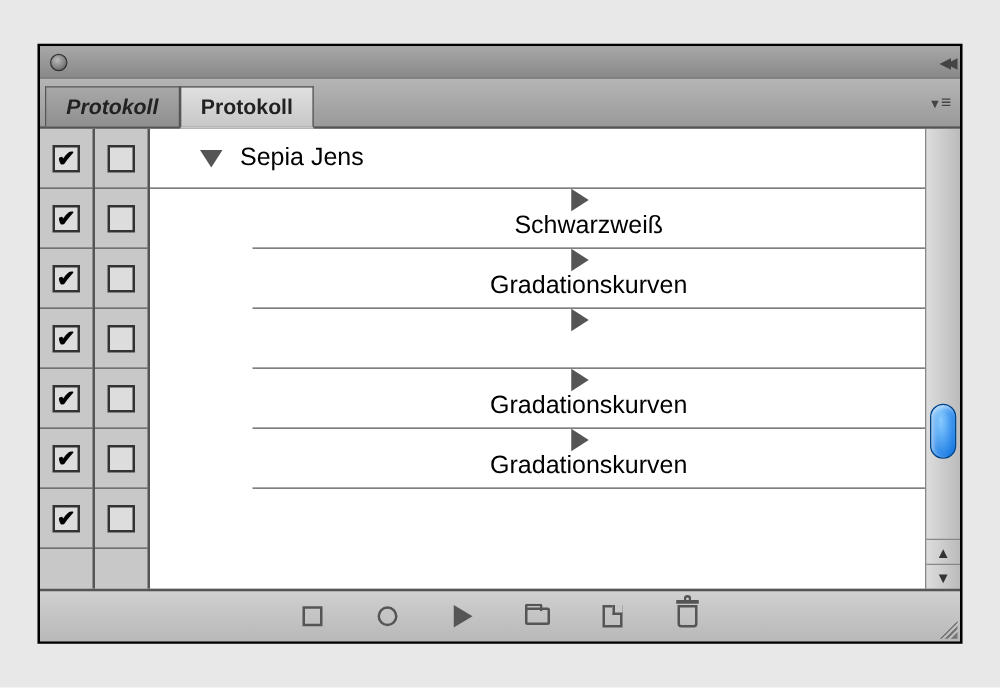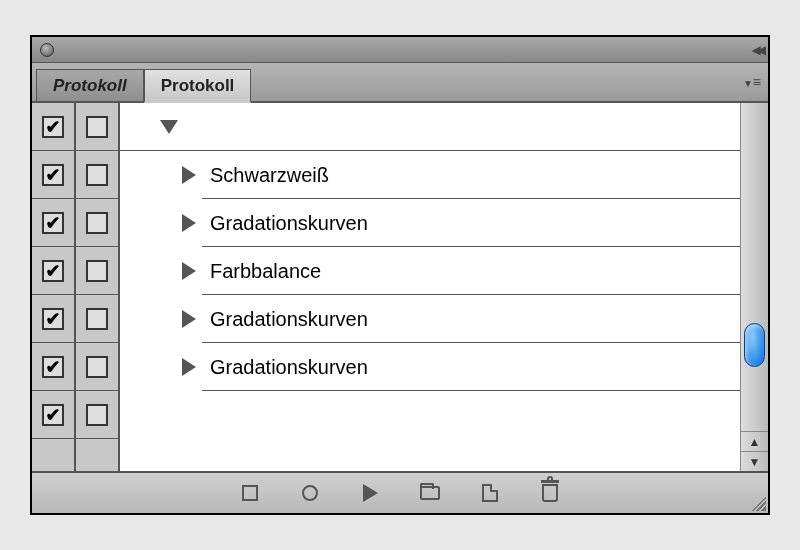--- a/index.html
+++ b/index.html
@@ -123,21 +123,21 @@
     justify-content: center;
     font-size: 18px;
     font-weight: bold;
   }
   .tree .row {
     padding-left: 10px;
     font-size: 20px;
     font-weight: 500;
   }
   .tree .row.top { padding-left: 40px; }
-  .tree .row.child { padding-left: 62px; border-bottom: none; position: relative; }
+  .tree .row.child { padding-left: 82px; border-bottom: none; position: relative; flex-direction: column; }
   .tree .row.child::after {
     content: "";
     position: absolute;
     left: 82px;
     right: 0;
     bottom: 0;
     height: 1.5px;
     background: #555;
   }
   .disclosure {
@@ -274,32 +274,32 @@
           <div class="checkbox"></div>
         </div>
       <div class="row">
           <div class="checkbox"></div>
         </div>
     </div>
 
     <div class="tree">
       <div class="row top">
         <div class="disclosure down"></div>
+        <span>Sepia Jens</span>
       </div>
       <div class="row child">
         <div class="disclosure right"></div>
         <span>Schwarzweiß</span>
       </div>
       <div class="row child">
         <div class="disclosure right"></div>
         <span>Gradationskurven</span>
       </div>
       <div class="row child">
         <div class="disclosure right"></div>
-        <span>Farbbalance</span>
       </div>
       <div class="row child">
         <div class="disclosure right"></div>
         <span>Gradationskurven</span>
       </div>
       <div class="row child">
         <div class="disclosure right"></div>
         <span>Gradationskurven</span>
       </div>
     </div>

